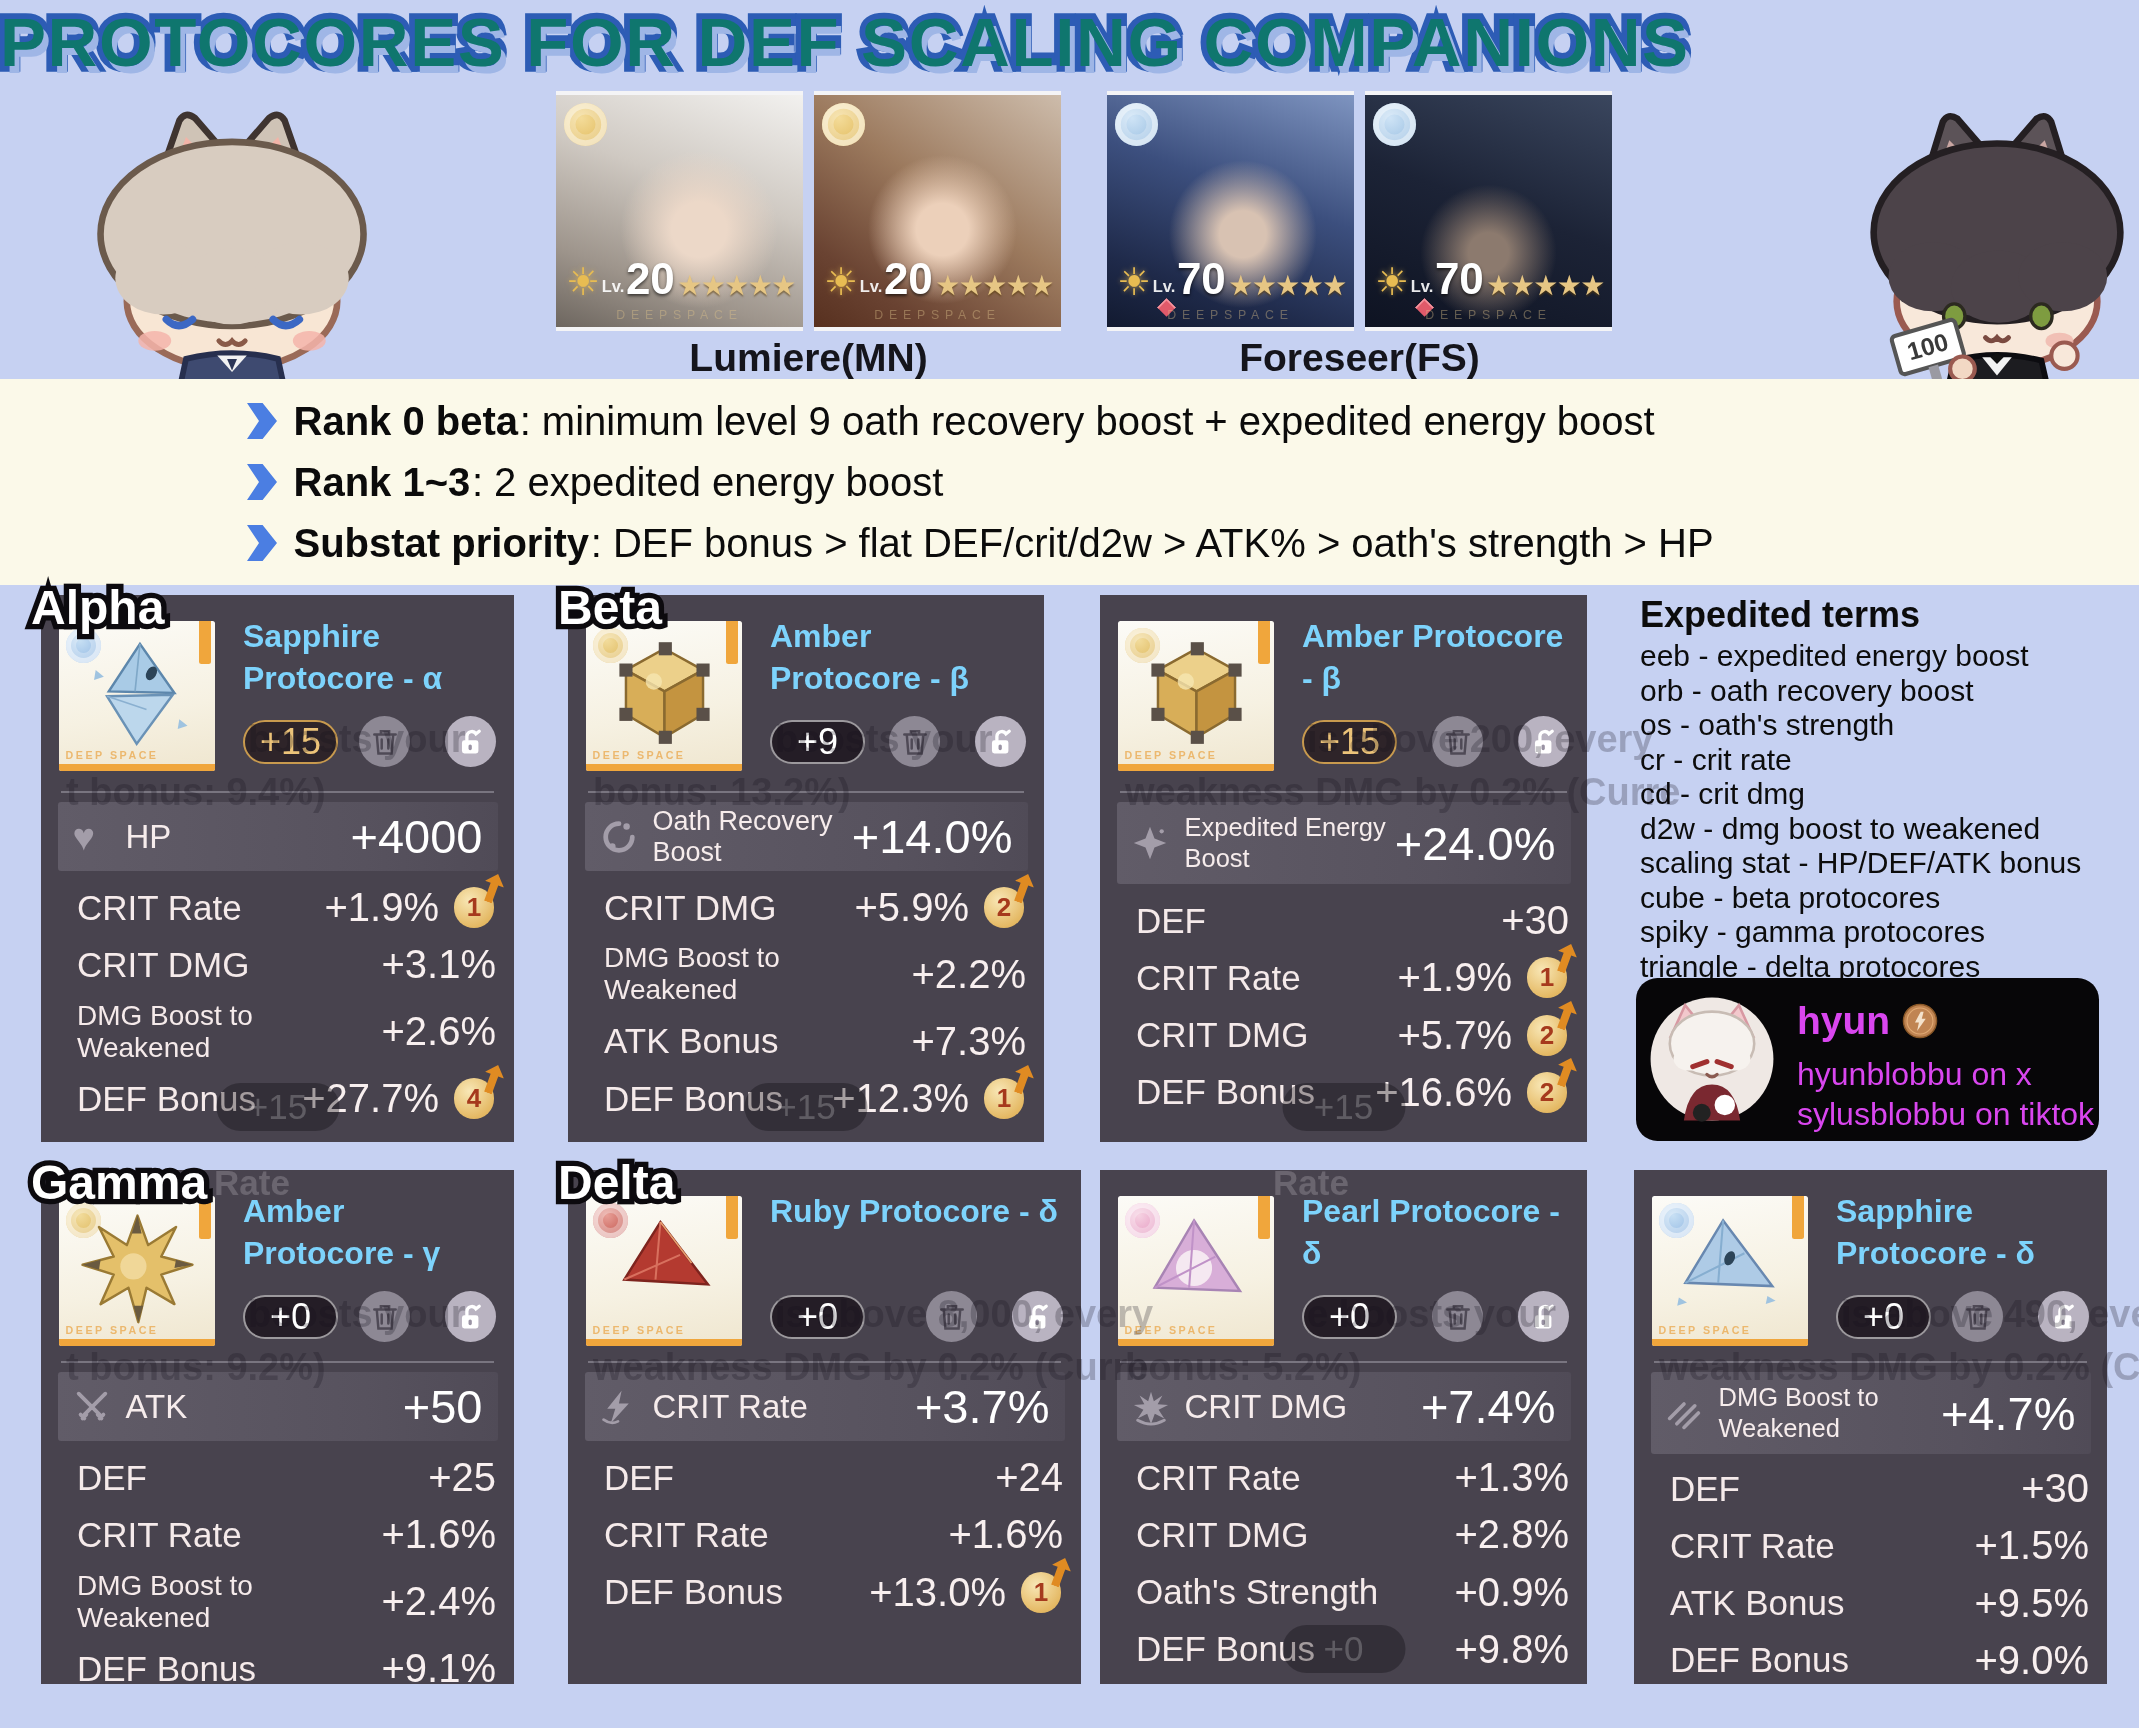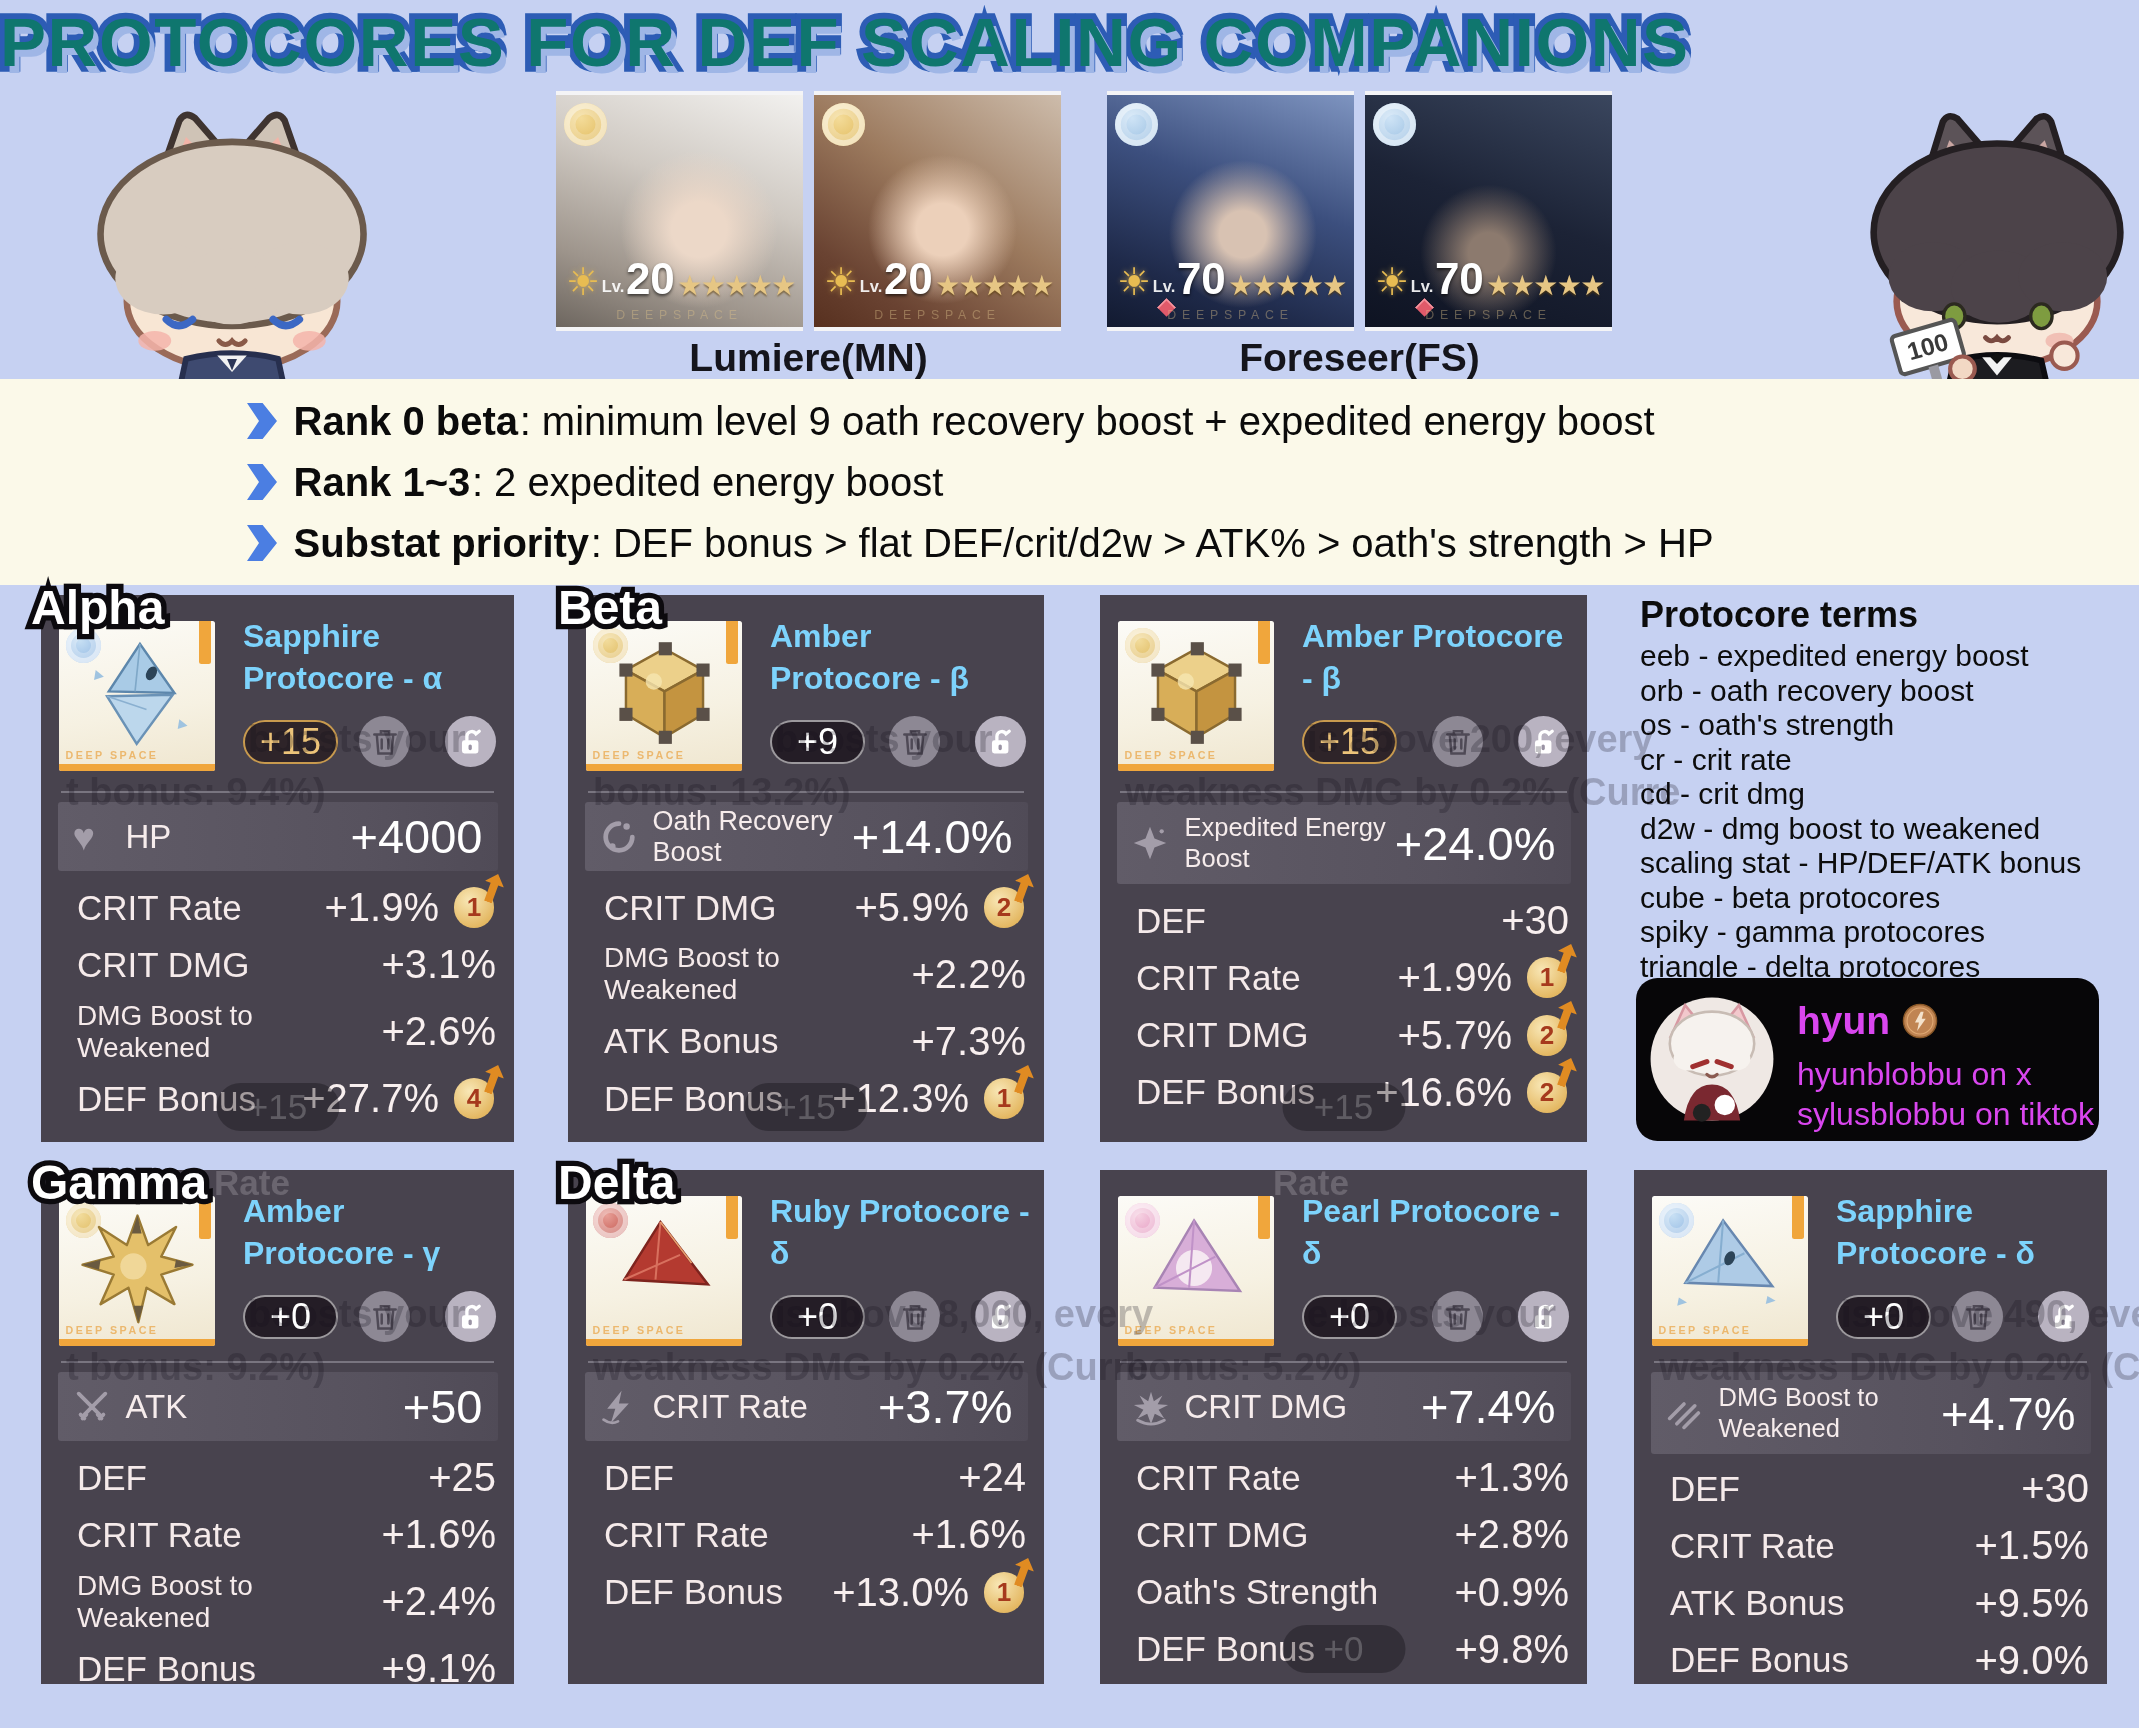--- a/index.html
+++ b/index.html
@@ -492,21 +492,21 @@
           <span class="disc"></span>
           <span class="num">2</span>
           <span class="arrow"></span>
         </span>
     </div>
   </div>
   <div class="ghost-pill">+15</div>
 </div>
 
 <div class="abs terms">
-  <div class="terms-title">Protocore terms</div>
+  <div class="terms-title">Expedited terms</div>
   <div class="terms-line">eeb - expedited energy boost</div>
   <div class="terms-line">orb - oath recovery boost</div>
   <div class="terms-line">os - oath's strength</div>
   <div class="terms-line">cr - crit rate</div>
   <div class="terms-line">cd - crit dmg</div>
   <div class="terms-line">d2w - dmg boost to weakened</div>
   <div class="terms-line">scaling stat - HP/DEF/ATK bonus</div>
   <div class="terms-line">cube - beta protocores</div>
   <div class="terms-line">spiky - gamma protocores</div>
   <div class="terms-line">triangle - delta protocores</div>
@@ -604,21 +604,21 @@
         </span>
       <span class="s-value">+2.4%</span>
     </div>
     <div class="sub">
       <span class="s-label">DEF Bonus</span>
       <span class="s-value">+9.1%</span>
     </div>
   </div>
 </div>
 
-<div class="abs card bottom" style="left:568px;top:1170px;width:476px;">
+<div class="abs card bottom" style="left:568px;top:1170px;width:476px;padding-left:37px;">
   <div class="corner-label">Delta</div>
   <div class="ghost g-right">is above 8,000, every</div>
   <div class="ghost g-below">weakness DMG by 0.2% (Curre</div>
   <div class="thumb">
     <span class="coin-dot c-red"></span>
     <svg class="art" width="123" height="123" viewBox="0 0 150 150">
       <polygon points="70,16 128,92 26,86" fill="#b43a30" stroke="#7e241e" stroke-width="3"></polygon>
       <path d="M70 16 L64 86 M26 86 L94 56" stroke="#d8705e" stroke-width="2.5" fill="none"></path>
       <path d="M70 16 L108 66" stroke="#e8a070" stroke-width="2" fill="none"></path>
     </svg>

